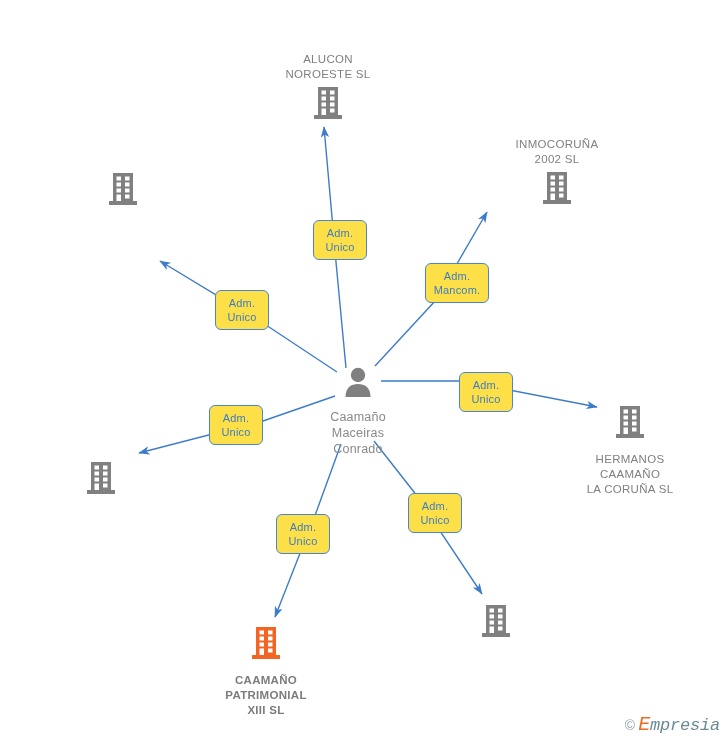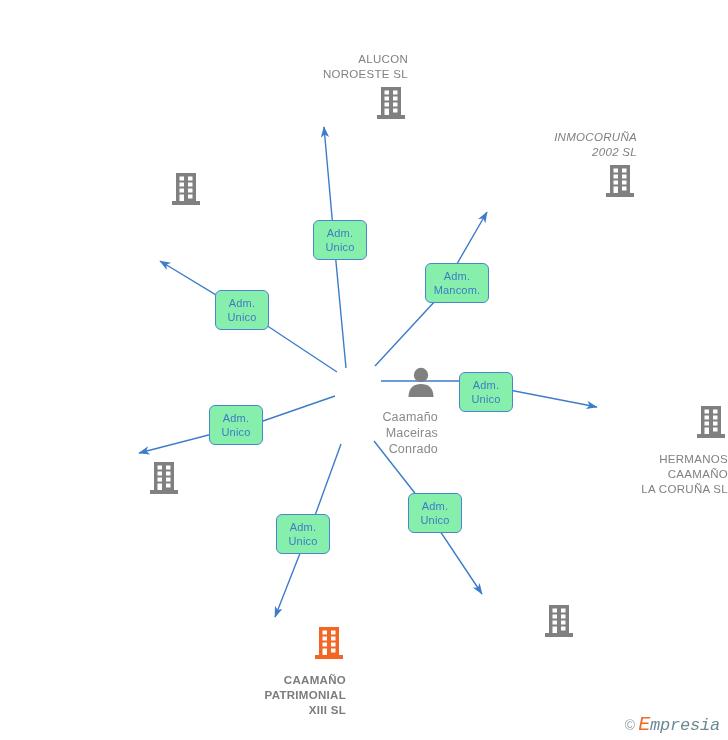--- a/index.html
+++ b/index.html
@@ -20,21 +20,21 @@
   #edge-layer {
     position: absolute;
     left: 0;
     top: 0;
     width: 728px;
     height: 740px;
     pointer-events: none;
   }
   .node {
     position: absolute;
-    text-align: right;
+    text-align: center;
     width: 160px;
     margin-left: -80px;
   }
   .node .icon-wrap {
     display: block;
     line-height: 0;
   }
   .node .node-label {
     display: block;
     font-size: 11.5px;
@@ -55,21 +55,21 @@
   }
   .person-node .node-label {
     font-size: 12.5px;
     line-height: 16px;
     color: #8a8a8a;
     letter-spacing: 0.2px;
   }
   .edge-label {
     position: absolute;
     box-sizing: border-box;
-    background: #86efac;
+    background: #fde047;
     border: 1px solid #4a86d0;
     border-radius: 6px;
     color: #3f7cc4;
     font-size: 11px;
     line-height: 14px;
     text-align: center;
     padding: 5px 4px 5px 4px;
     white-space: pre-line;
     width: 54px;
     margin-left: -27px;
@@ -138,21 +138,21 @@
             <rect x="10.5" y="5.5" width="4.5" height="4" fill="#ffffff"></rect>
             <rect x="19" y="5.5" width="4.5" height="4" fill="#ffffff"></rect>
             <rect x="10.5" y="11.5" width="4.5" height="4" fill="#ffffff"></rect>
             <rect x="19" y="11.5" width="4.5" height="4" fill="#ffffff"></rect>
             <rect x="10.5" y="17.5" width="4.5" height="4" fill="#ffffff"></rect>
             <rect x="19" y="17.5" width="4.5" height="4" fill="#ffffff"></rect>
             <rect x="10.5" y="23.5" width="4.5" height="6.5" fill="#ffffff"></rect>
             <rect x="19" y="23.5" width="4.5" height="4" fill="#ffffff"></rect>
           </svg></span>
       </div>
-      <div class="node label-above" style="left: 557px; top: 130px; font-style: italic;">
+      <div class="node label-above" style="left: 557px; top: 137px;">
         <span class="node-label">INMOCORUÑA
 2002 SL</span>
         <span class="icon-wrap"><svg width="34" height="36" viewBox="0 0 34 36">
             <rect x="7" y="2" width="20" height="28" fill="#808080"></rect>
             <rect x="3" y="30" width="28" height="4" fill="#808080"></rect>
             <rect x="10.5" y="5.5" width="4.5" height="4" fill="#ffffff"></rect>
             <rect x="19" y="5.5" width="4.5" height="4" fill="#ffffff"></rect>
             <rect x="10.5" y="11.5" width="4.5" height="4" fill="#ffffff"></rect>
             <rect x="19" y="11.5" width="4.5" height="4" fill="#ffffff"></rect>
             <rect x="10.5" y="17.5" width="4.5" height="4" fill="#ffffff"></rect>
@@ -168,21 +168,21 @@
             <rect x="10.5" y="5.5" width="4.5" height="4" fill="#ffffff"></rect>
             <rect x="19" y="5.5" width="4.5" height="4" fill="#ffffff"></rect>
             <rect x="10.5" y="11.5" width="4.5" height="4" fill="#ffffff"></rect>
             <rect x="19" y="11.5" width="4.5" height="4" fill="#ffffff"></rect>
             <rect x="10.5" y="17.5" width="4.5" height="4" fill="#ffffff"></rect>
             <rect x="19" y="17.5" width="4.5" height="4" fill="#ffffff"></rect>
             <rect x="10.5" y="23.5" width="4.5" height="6.5" fill="#ffffff"></rect>
             <rect x="19" y="23.5" width="4.5" height="4" fill="#ffffff"></rect>
           </svg></span>
       </div>
-      <div class="node label-below" style="left: 648px; top: 404px;">
+      <div class="node label-below" style="left: 630px; top: 404px;">
         <span class="icon-wrap"><svg width="34" height="36" viewBox="0 0 34 36">
             <rect x="7" y="2" width="20" height="28" fill="#808080"></rect>
             <rect x="3" y="30" width="28" height="4" fill="#808080"></rect>
             <rect x="10.5" y="5.5" width="4.5" height="4" fill="#ffffff"></rect>
             <rect x="19" y="5.5" width="4.5" height="4" fill="#ffffff"></rect>
             <rect x="10.5" y="11.5" width="4.5" height="4" fill="#ffffff"></rect>
             <rect x="19" y="11.5" width="4.5" height="4" fill="#ffffff"></rect>
             <rect x="10.5" y="17.5" width="4.5" height="4" fill="#ffffff"></rect>
             <rect x="19" y="17.5" width="4.5" height="4" fill="#ffffff"></rect>
             <rect x="10.5" y="23.5" width="4.5" height="6.5" fill="#ffffff"></rect>

